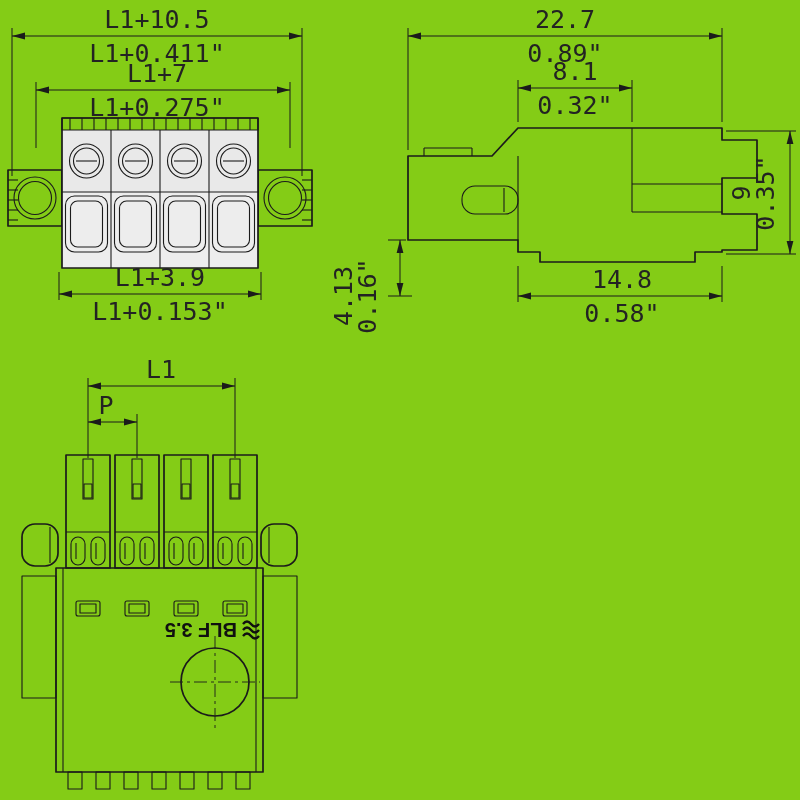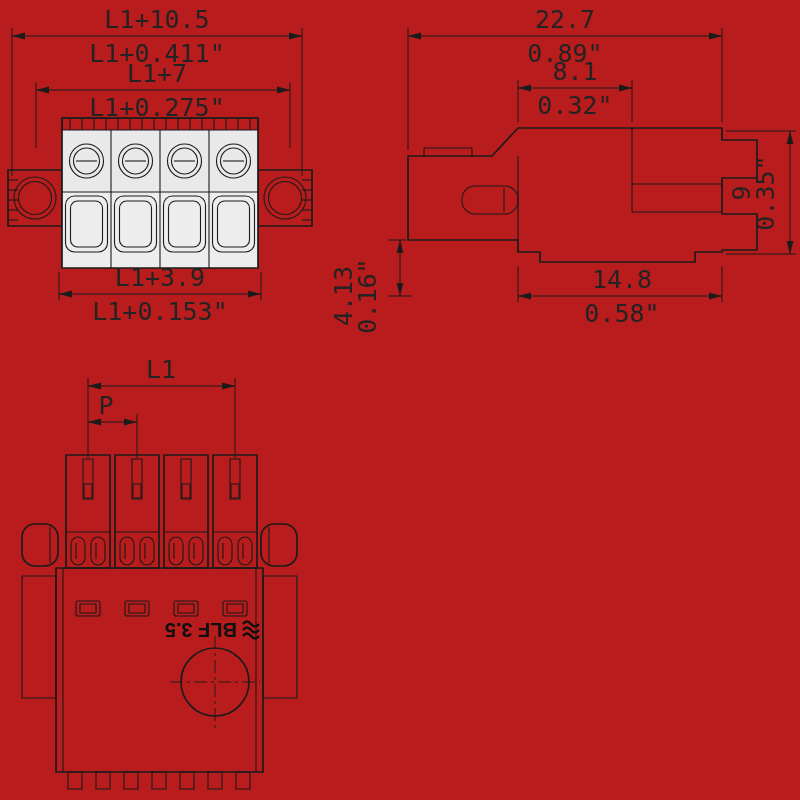--- a/index.html
+++ b/index.html
@@ -1,16 +1,16 @@
 <!DOCTYPE html>
 <html><head>
 <meta charset="utf-8">
 <style>
   html,body{margin:0;padding:0;background:#ffffff}
-  .sheet{width:800px;height:800px;background:#b91c1c;overflow:hidden}
+  .sheet{width:800px;height:800px;background:#84cc16;overflow:hidden}
   svg{display:block}
   .dim{font-family:"DejaVu Sans Mono",monospace;font-size:25px;fill:#232323}
   .mark{font-family:"Liberation Sans",sans-serif;font-weight:bold;font-size:20px;fill:#101010}
   .o{stroke:#1b1b1b;fill:none;stroke-width:1.7;stroke-linejoin:round}
   .i{stroke:#1b1b1b;fill:none;stroke-width:1.1;stroke-linejoin:round}
   .d{stroke:#1b1b1b;stroke-width:1;fill:none}
   .cl{stroke:#1b1b1b;stroke-width:.9;fill:none;stroke-dasharray:13 4 3 4}
 </style>
 </head>
 <body>

